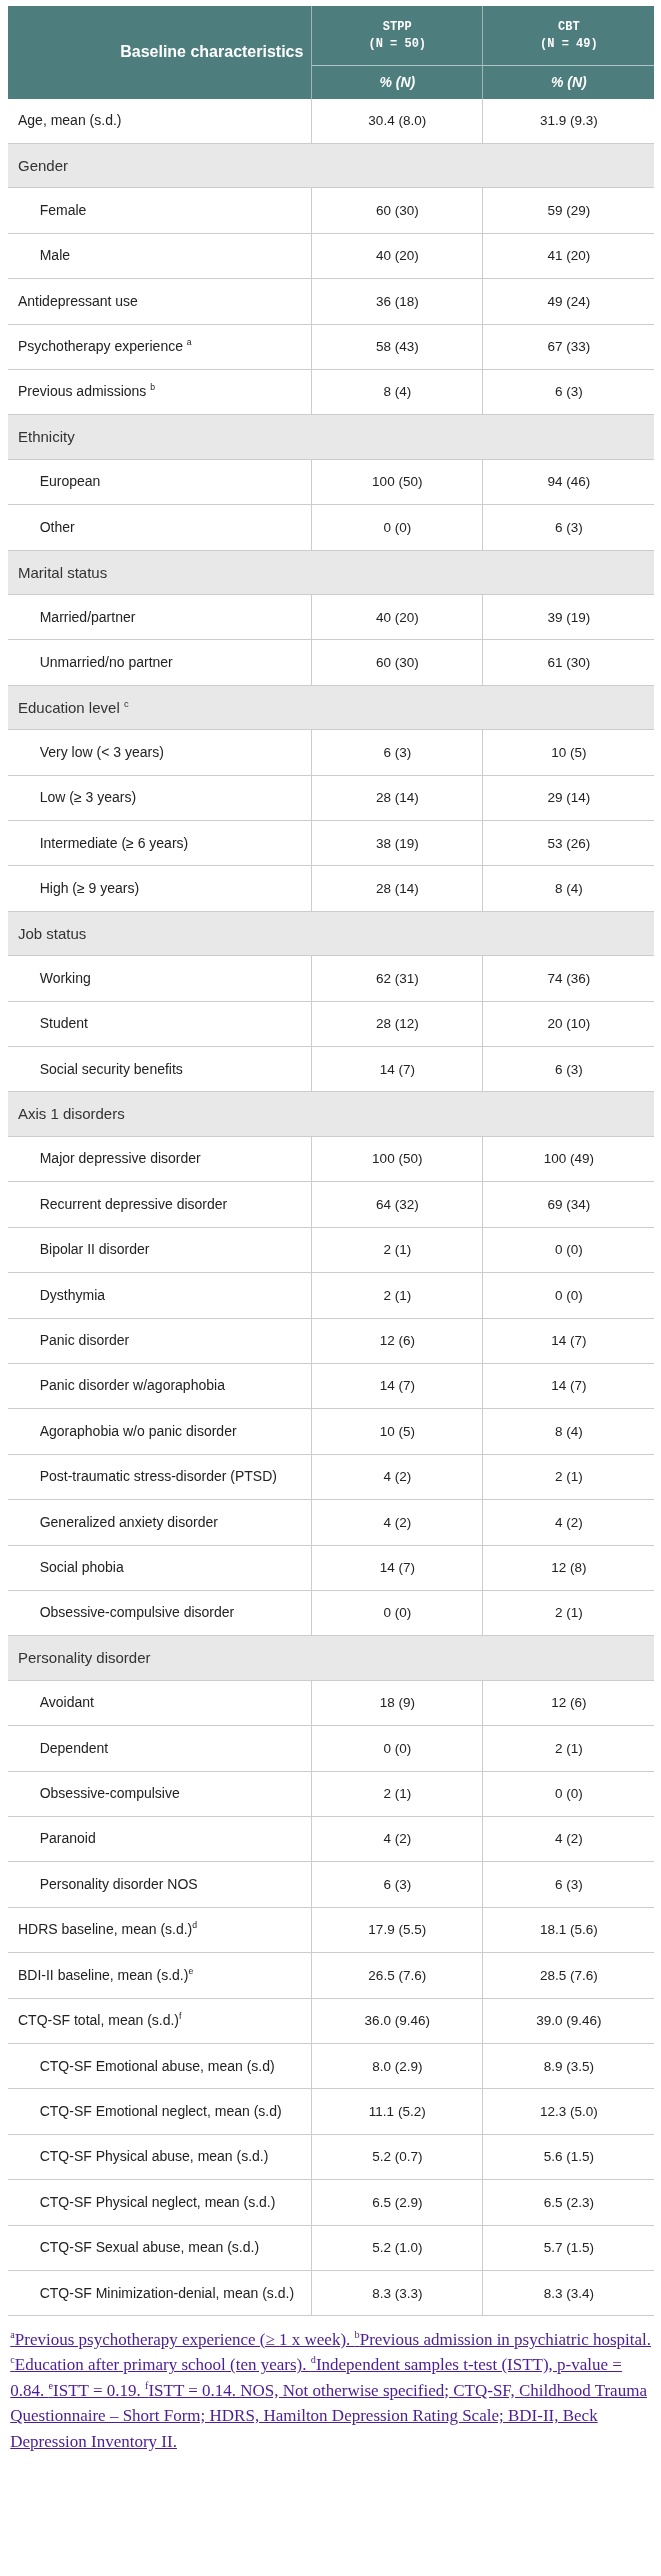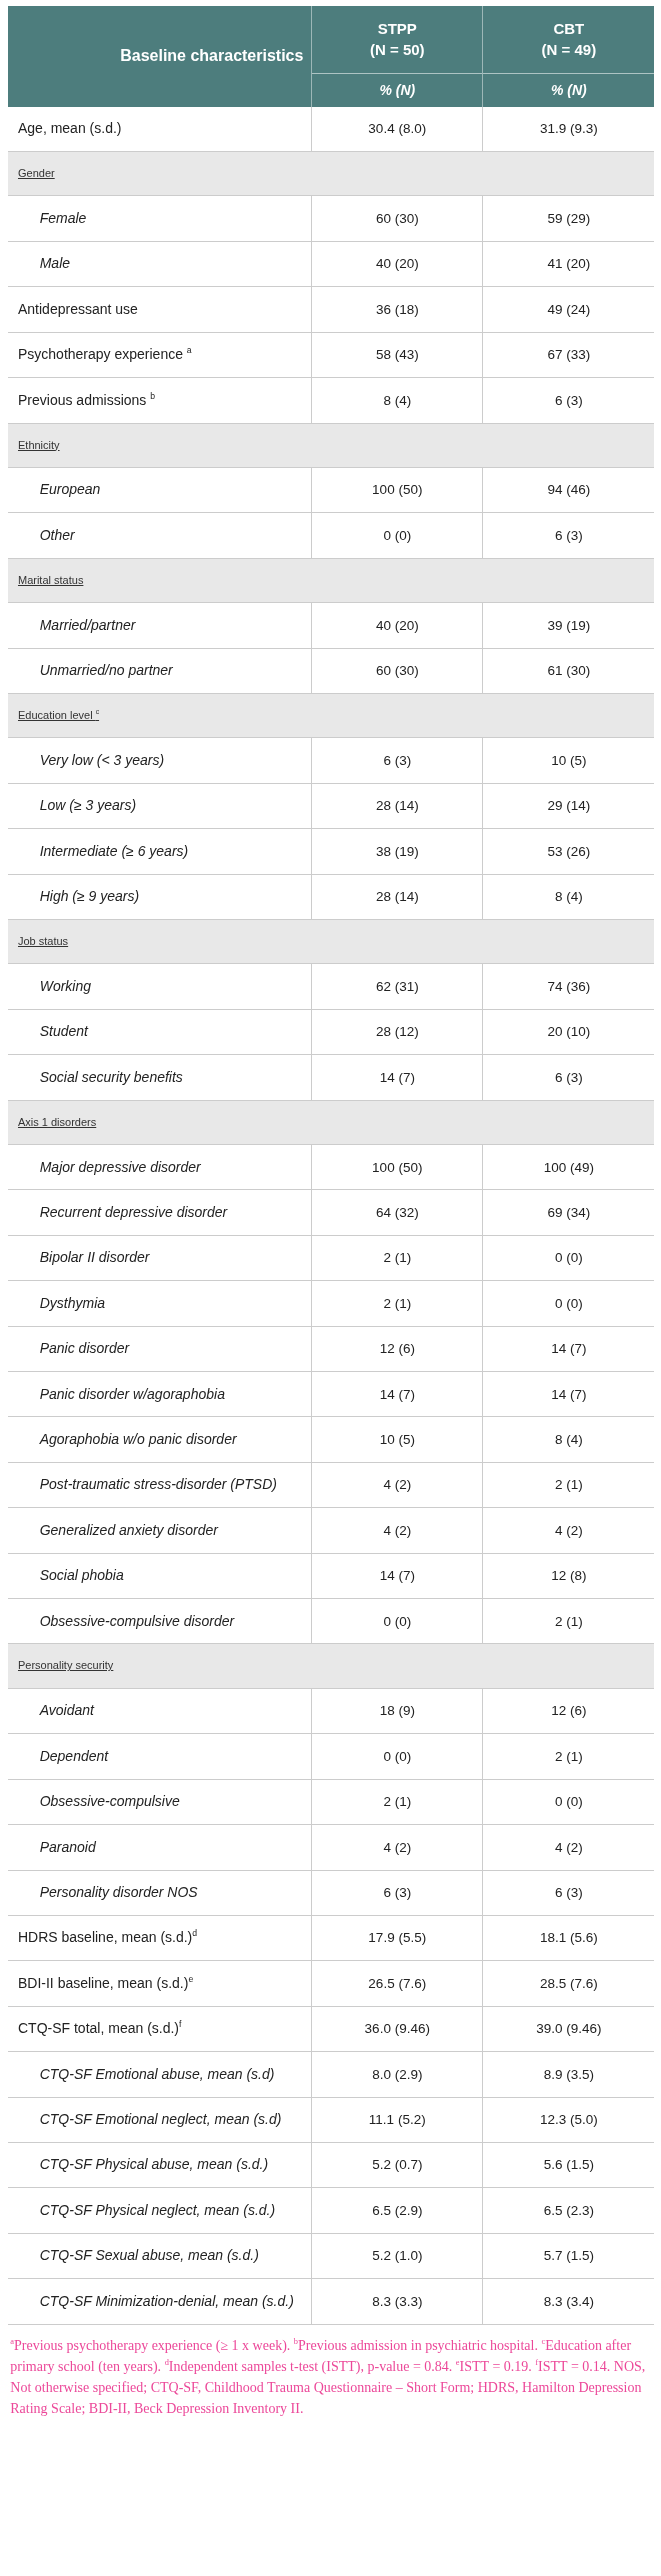--- a/index.html
+++ b/index.html
@@ -28,65 +28,66 @@
   .th-label {
     text-align: right;
     font-size: 16px;
     padding: 11.6px 7.7px 11.6px 10.3px;
     width: 47%;
     line-height: 1.3;
   }
   .th-group {
     width: 26.5%;
     text-align: center;
-    font-size: 15px;
+    font-size: 12px;
     line-height: 1.35;
     padding: 13px 5.2px;
     border-left: 0.6px solid rgba(255,255,255,0.45);
+    font-family: Liberation Mono, monospace;
   }
   .th-sub {
     text-align: center;
     font-style: italic;
     font-size: 14px;
     padding: 8.4px 5.2px;
     border-top: 0.6px solid rgba(255,255,255,0.55);
     border-left: 0.6px solid rgba(255,255,255,0.45);
   }
 
   tbody td {
     border-bottom: 0.6px solid var(--border-color);
     font-size: 14px;
     color: var(--text-color);
     line-height: 17.4px;
   }
   .label-cell { text-align: left; padding: 13.5px 9px 13.5px 10.3px; margin-top: 8px; }
-  .label-cell.indent { padding-left: 32px; font-style: italic; }
+  .label-cell.indent { padding-left: 32px; }
   .val-cell {
     text-align: center;
     border-left: 0.6px solid var(--border-color);
     padding: 13.5px 5.2px;
     font-size: 13.5px;
   }
   .section-cell {
     background: var(--section-bg);
-    font-size: 11px;
+    font-size: 15px;
     color: #333333;
     padding: 13px 9px 13px 10.3px;
-    text-decoration: underline;
   }
 
   sup { font-size: 62%; line-height: 0; }
 
   .footnotes {
     font-family: "Liberation Serif", serif;
-    font-size: 14px;
+    font-size: 17px;
     line-height: 1.5;
-    color: #ec4899;
+    color: #4c1d95;
     margin-top: 10.3px;
     padding: 0 2.6px;
+    text-decoration: underline;
   }
   .footnotes sup { font-size: 60%; }
 </style>
 </head>
 <body>
 
 <div class="page">
   <table>
     <thead>
       <tr>
@@ -258,21 +259,21 @@
           <td class="label-cell indent">Social phobia</td>
           <td class="val-cell">14 (7)</td>
           <td class="val-cell">12 (8)</td>
         </tr>
         <tr>
           <td class="label-cell indent">Obsessive-compulsive disorder</td>
           <td class="val-cell">0 (0)</td>
           <td class="val-cell">2 (1)</td>
         </tr>
         <tr>
-          <td colspan="3" class="section-cell">Personality security</td>
+          <td colspan="3" class="section-cell">Personality disorder</td>
         </tr>
         <tr>
           <td class="label-cell indent">Avoidant</td>
           <td class="val-cell">18 (9)</td>
           <td class="val-cell">12 (6)</td>
         </tr>
         <tr>
           <td class="label-cell indent">Dependent</td>
           <td class="val-cell">0 (0)</td>
           <td class="val-cell">2 (1)</td>

